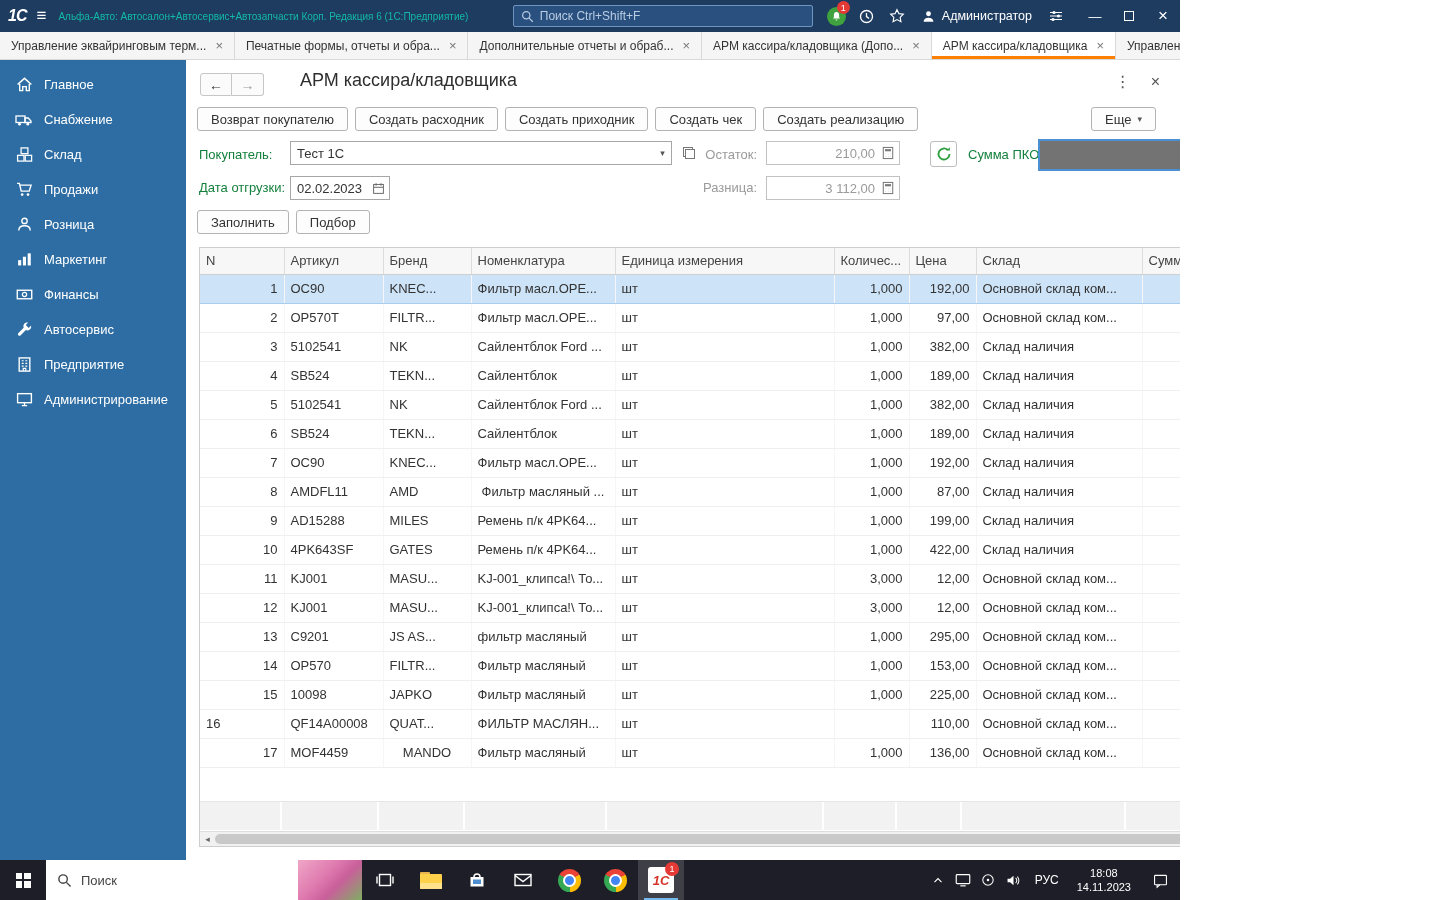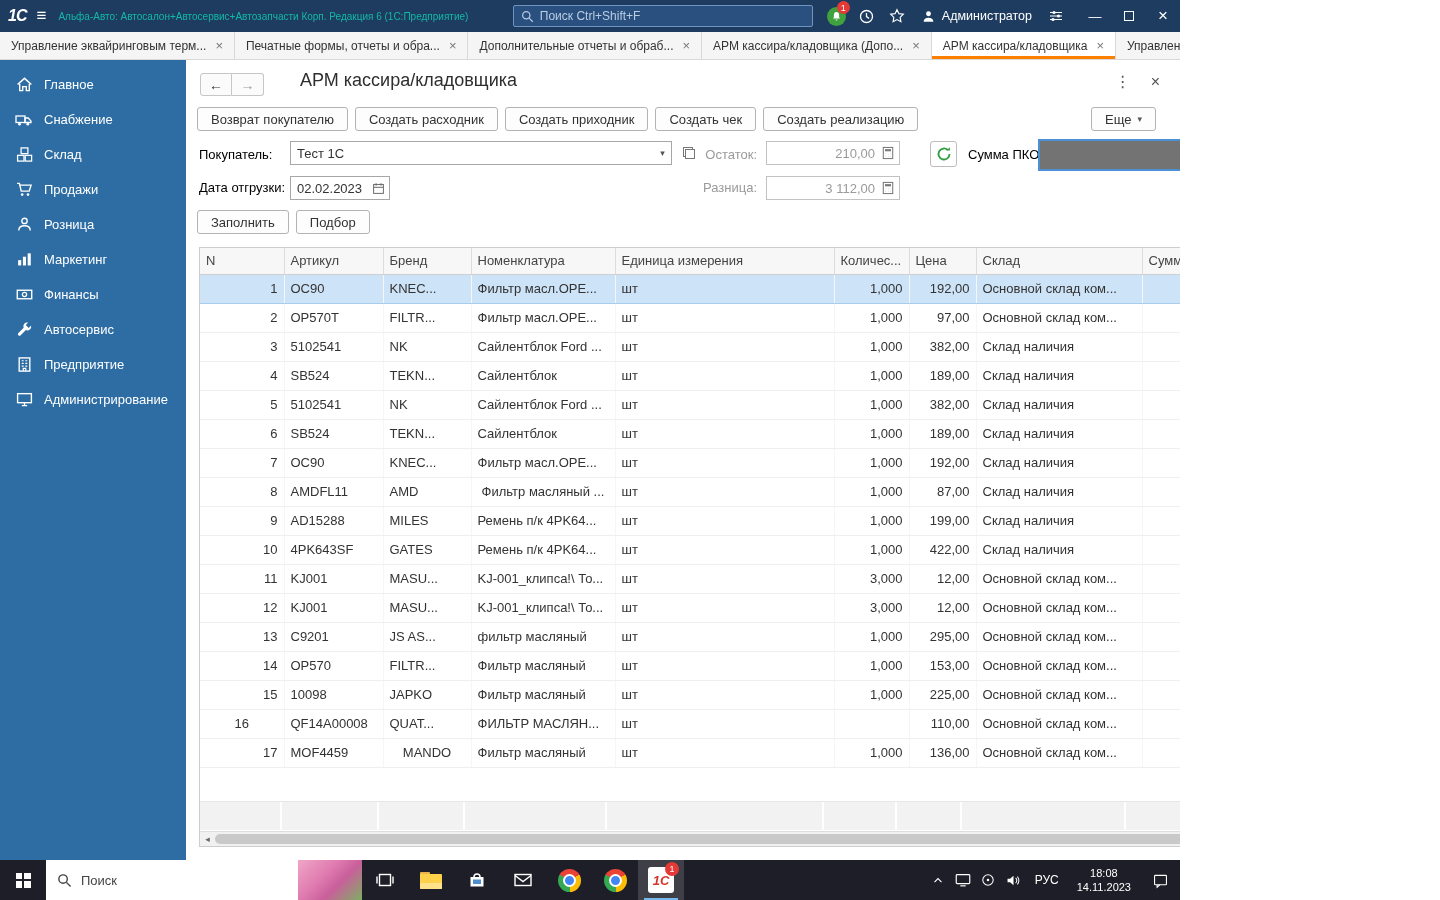--- a/index.html
+++ b/index.html
@@ -42,21 +42,21 @@
   .nav-btn.fwd{border-left:none;color:#9a9a9a;border-radius:0 3px 3px 0;}
   .nav-btn.back{border-radius:3px 0 0 3px;}
   .page-title{position:absolute;left:114px;top:10px;font-size:18px;color:#2e2e2e;}
   .page-controls{position:absolute;right:20px;top:12px;display:flex;gap:20px;color:#555;font-size:16px;align-items:center;}
 
   .doc-toolbar{position:absolute;left:11px;top:47px;display:flex;gap:7px;}
   .btn{height:24px;padding:0 13px;background:#fdfdfd;border:1px solid #b3b3b3;border-radius:3px;font-size:13px;color:#333;display:inline-flex;align-items:center;gap:6px;font-family:inherit;white-space:nowrap;cursor:default;}
   .more-btn{position:absolute;right:24px;top:47px;}
   .arrow-glyph{font-size:9px;color:#555;}
 
-  .fl{position:absolute;font-size:13px;color:#000000;white-space:nowrap;}
+  .fl{position:absolute;font-size:13px;color:#15803d;white-space:nowrap;}
   .fl.dim{color:#9a9a9a;}
   .combo{position:absolute;left:104px;top:81px;width:382px;height:24px;border:1px solid #a7a7a7;display:flex;align-items:center;background:#fff;}
   .combo-text{flex:1;padding:0 6px;overflow:hidden;white-space:nowrap;}
   .combo-arrow{width:17px;color:#555;font-size:9px;display:flex;align-items:center;justify-content:center;}
   .open-btn{position:absolute;left:494px;top:84px;width:18px;height:18px;background:transparent;border:none;cursor:default;}
   .sq-icon{position:relative;display:block;width:12px;height:12px;margin:0 auto;}
   .sq-icon::before{content:"";position:absolute;left:0;top:0;width:8px;height:8px;border:1px solid #777;}
   .sq-icon::after{content:"";position:absolute;right:0;bottom:0;width:8px;height:8px;border:1px solid #777;background:#fff;}
 
   .ro-input{position:absolute;height:24px;border:1px solid #c2c2c2;background:#fff;display:flex;align-items:center;padding:0 2px 0 6px;}
@@ -572,21 +572,21 @@
                 <td style="text-align: left;">10098</td>
                 <td style="text-align: left;">JAPKO</td>
                 <td style="text-align: left;">Фильтр масляный</td>
                 <td style="text-align: left;">шт</td>
                 <td style="text-align: right;">1,000</td>
                 <td style="text-align: right;">225,00</td>
                 <td style="text-align: left;">Основной склад ком...</td>
                 <td style="text-align: left;"></td>
               </tr>
               <tr>
-                <td style="text-align: center;">16</td>
+                <td style="text-align: left;">16</td>
                 <td style="text-align: left;">QF14A00008</td>
                 <td style="text-align: left;">QUAT...</td>
                 <td style="text-align: left;">ФИЛЬТР МАСЛЯН...</td>
                 <td style="text-align: left;">шт</td>
                 <td style="text-align: right;"></td>
                 <td style="text-align: right;">110,00</td>
                 <td style="text-align: left;">Основной склад ком...</td>
                 <td style="text-align: left;"></td>
               </tr>
               <tr>

